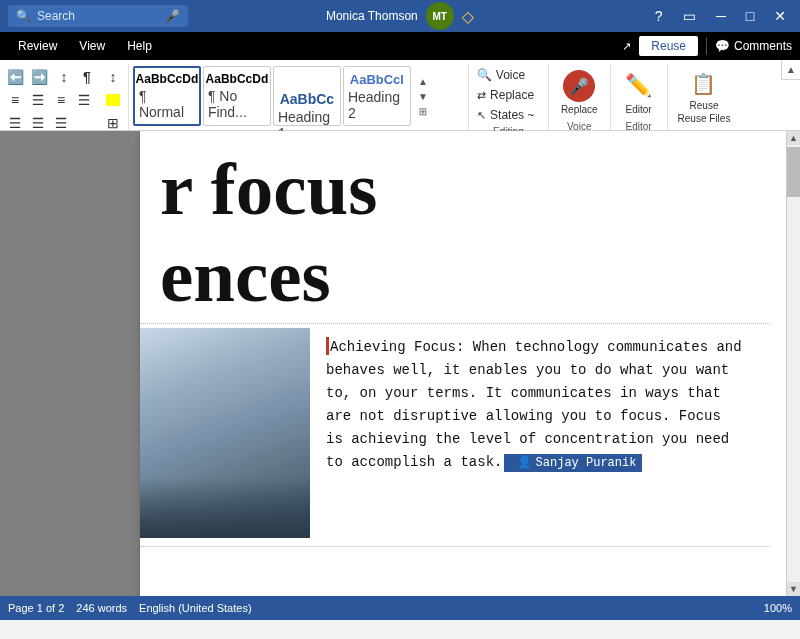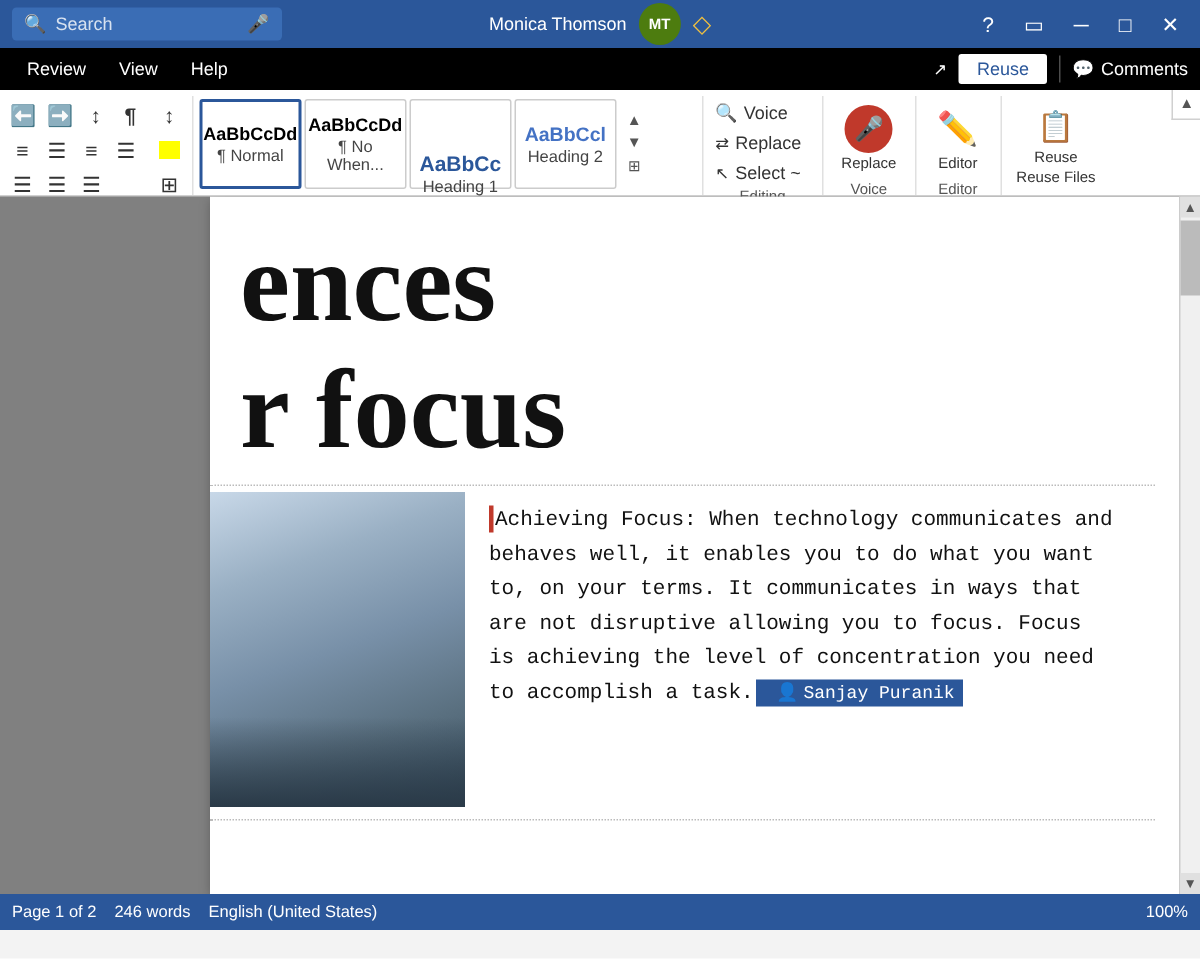--- a/index.html
+++ b/index.html
@@ -122,21 +122,21 @@
       font-size: 11px;
       height: 60px;
       width: 68px;
       display: flex;
       flex-direction: column;
       align-items: center;
       justify-content: center;
       border-radius: 2px;
     }
     .style-preview { font-size: 13px; font-weight: bold; margin-bottom: 2px; }
-    .style-name { font-size: 11px; color: #444; text-align: center; }
+    .style-name { font-size: 14px; color: #444; text-align: left; }
     .style-scroll-btn {
       background: none; border: none; cursor: pointer;
       font-size: 10px; color: #555;
       padding: 1px 3px;
     }
     .editing-btn {
       background: none; border: none; cursor: pointer;
       font-size: 12px; color: #333;
       display: flex; align-items: center; gap: 4px;
       padding: 2px 4px; border-radius: 2px;
@@ -387,21 +387,21 @@
     </div>
 
     <div class="group-wrapper" style="min-width:340px;gap:44px;">
       <div class="group-top" style="gap:2px;">
         <div class="style-item normal-style">
           <span class="style-preview" style="font-size:12px;">AaBbCcDd</span>
           <span class="style-name">¶ Normal</span>
         </div>
         <div class="style-item">
           <span class="style-preview" style="font-size:12px;">AaBbCcDd</span>
-          <span class="style-name">¶ No When...</span>
+          <span class="style-name">¶ No Find...</span>
         </div>
         <div class="style-item">
           <span class="style-preview" style="font-size:14px;font-weight:bold;color:#2b579a;margin-top:40px;">AaBbCc</span>
           <span class="style-name">Heading 1</span>
         </div>
         <div class="style-item">
           <span class="style-preview" style="font-size:13px;font-weight:bold;color:#4472c4;">AaBbCcl</span>
           <span class="style-name">Heading 2</span>
         </div>
         <div style="display:flex;flex-direction:column;justify-content:center;margin-left:2px;gap:2px;">
@@ -421,21 +421,21 @@
         <button class="editing-btn">
           <span>🔍</span>
           <span>Voice</span>
         </button>
         <button class="editing-btn">
           <span style="font-size:11px;">⇄</span>
           <span>Replace</span>
         </button>
         <button class="editing-btn">
           <span style="font-size:11px;">↖</span>
-          <span>Select ~</span>
+          <span>States ~</span>
         </button>
       </div>
       <div class="group-bottom">
         <span>Editing</span>
       </div>
     </div>
 
     <div class="group-wrapper" style="min-width:60px;align-items:center;">
       <div class="group-top" style="justify-content:center;">
         <button class="voice-btn-large">
@@ -480,22 +480,22 @@
 </div>
 
 <div class="doc-area" style="flex:1;height:calc(639px - 32px - 28px - 90px - 24px);background:#808080;display:flex;position:relative;">
 
   <div style="width:140px;background:#808080;flex-shrink:0;"></div>
 
   <div class="doc-page" style="flex:1;background:white;margin:0;overflow:hidden;position:relative;box-shadow:2px 2px 8px rgba(0,0,0,0.4);">
     <div class="doc-content">
 
       <div style="padding-left:10px;margin-bottom:0;">
+        <div class="heading-large" style="font-size:75px;line-height:1.0;padding-left:10px;font-family:Georgia,serif;font-weight:bold;color:#111;margin-bottom:12px;">r focus</div>
         <div class="heading-large" style="font-size:75px;line-height:1.0;padding-left:10px;font-family:Georgia,serif;font-weight:bold;color:#111;">ences</div>
-        <div class="heading-large" style="font-size:75px;line-height:1.0;padding-left:10px;font-family:Georgia,serif;font-weight:bold;color:#111;margin-bottom:12px;">r focus</div>
       </div>
 
       <div style="border-top:1px dotted #bbb;margin:4px 30px 4px 0;"></div>
 
       <div style="display:flex;gap:0;">
 
         <div style="width:170px;min-height:210px;flex-shrink:0;background:linear-gradient(160deg,#c8d8e8 0%,#9ab0c4 25%,#7890a8 50%,#5a7080 75%,#3a5060 100%);overflow:hidden;position:relative;">
           <div style="position:absolute;bottom:0;left:0;right:0;height:60px;background:linear-gradient(to top,#2a3a48,transparent);"></div>
         </div>
 

